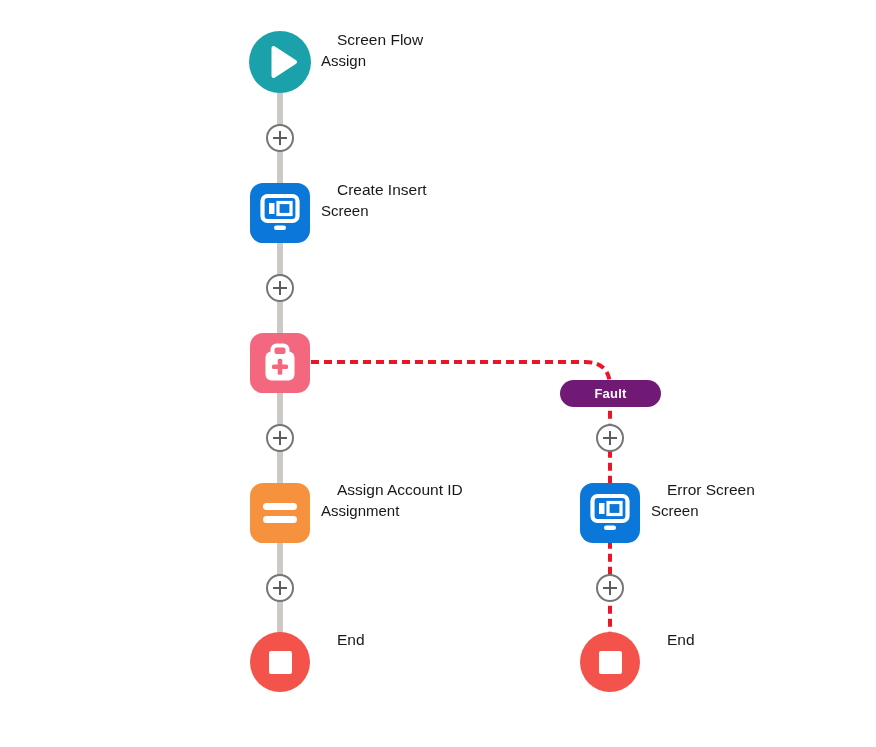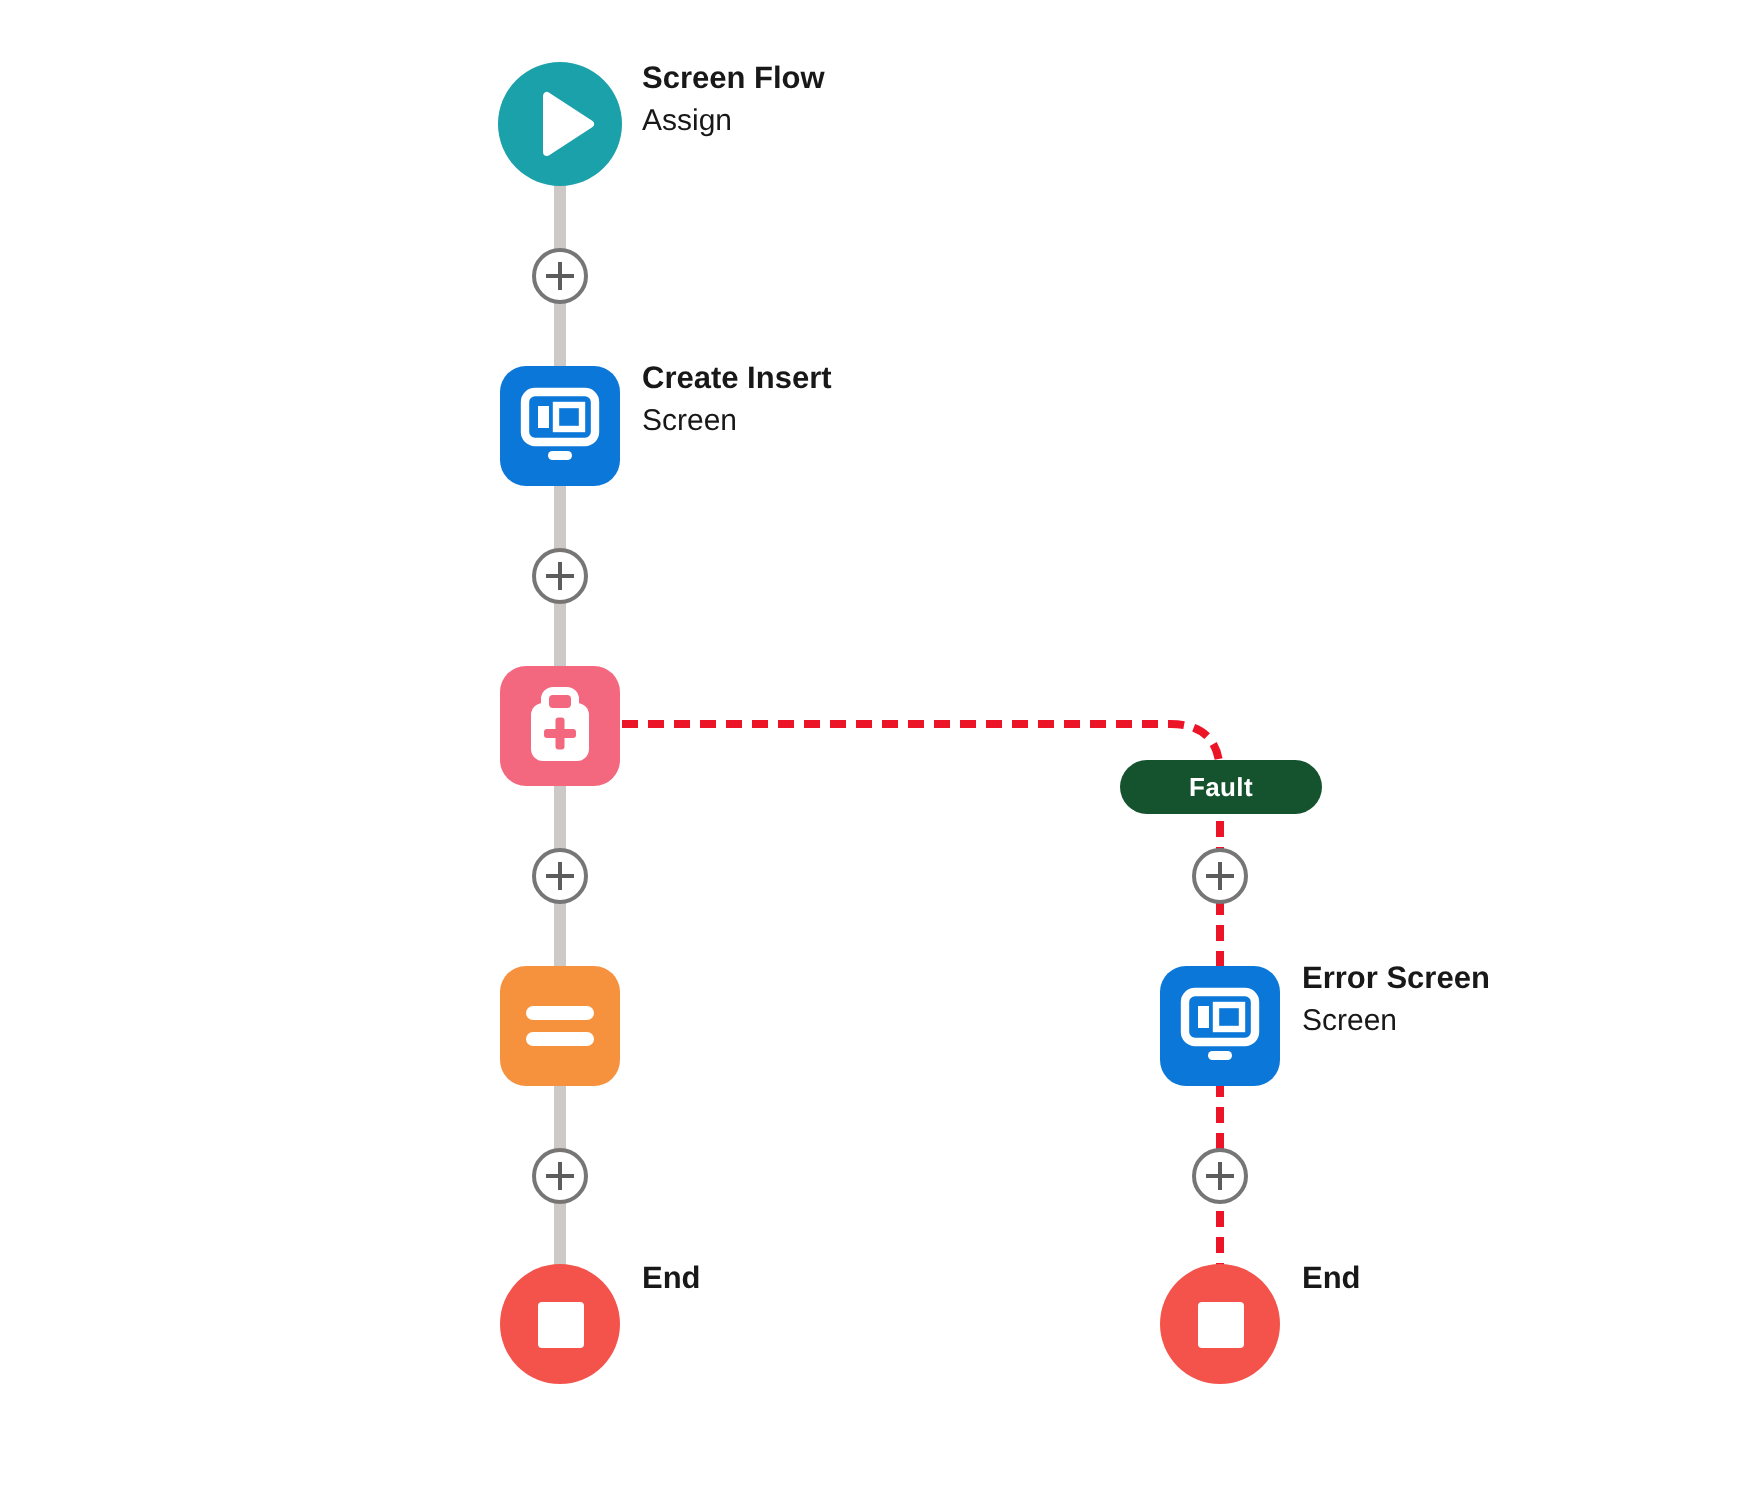--- a/index.html
+++ b/index.html
@@ -64,34 +64,34 @@
   .plus-l3 { left: 266px; top: 424px; }
   .plus-l4 { left: 266px; top: 574px; }
   .plus-r1 { left: 596px; top: 424px; }
   .plus-r2 { left: 596px; top: 574px; }
 
   
   .fault-pill {
     position: absolute;
     left: 560px; top: 380px;
     width: 101px; height: 27px;
-    background: #14532d;
+    background: #701a75;
     border-radius: 13.5px;
     color: #ffffff;
     font-size: 13px; font-weight: 700;
     display: flex; align-items: center; justify-content: center;
     letter-spacing: 0.2px;
     z-index: 4;
     cursor: pointer;
   }
 
   
   .node-label { position: absolute; z-index: 3; }
   .node-label .title {
-    font-size: 15.5px; font-weight: 700; color: #181818; line-height: 21px;
+    font-size: 15.5px; font-weight: 400; color: #181818; line-height: 21px; margin-left: 16px;
   }
   .node-label .subtitle {
     font-size: 15px; font-weight: 400; color: #181818; line-height: 21px;
   }
   .lbl-start   { left: 321px; top: 29px; }
   .lbl-create  { left: 321px; top: 179px; }
   .lbl-insert  { left: 321px; top: 291px; }
   .lbl-assign  { left: 321px; top: 479px; }
   .lbl-endmain { left: 321px; top: 629px; }
   .lbl-error   { left: 651px; top: 479px; }
@@ -161,20 +161,24 @@
       <rect x="27.75" y="25.75" width="4.5" height="16" rx="1.5" fill="#f4687f"></rect>
     </svg>
   </div>
 
   <div class="node square node-assign">
     <span class="equals-wrap">
       <span class="equals-bar"></span>
       <span class="equals-bar"></span>
     </span>
   </div>
+  <div class="node-label lbl-assign">
+    <div class="title">Assign Account ID</div>
+    <div class="subtitle">Assignment</div>
+  </div>
 
   <div class="node circle node-endmain">
     <span class="stop-square"></span>
   </div>
   <div class="node-label lbl-endmain">
     <div class="title">End</div>
   </div>
 
   <div class="node square node-error">
     <svg width="60" height="60" viewBox="0 0 60 60">

